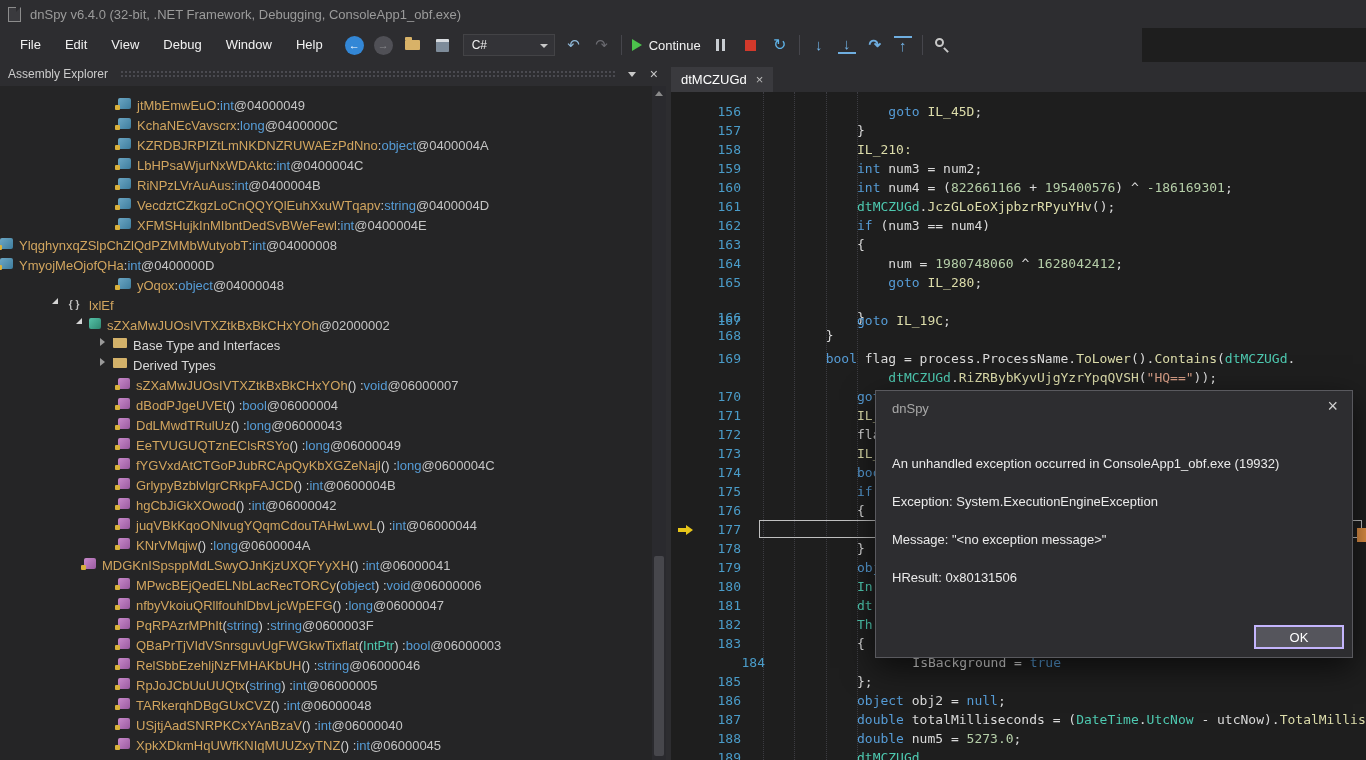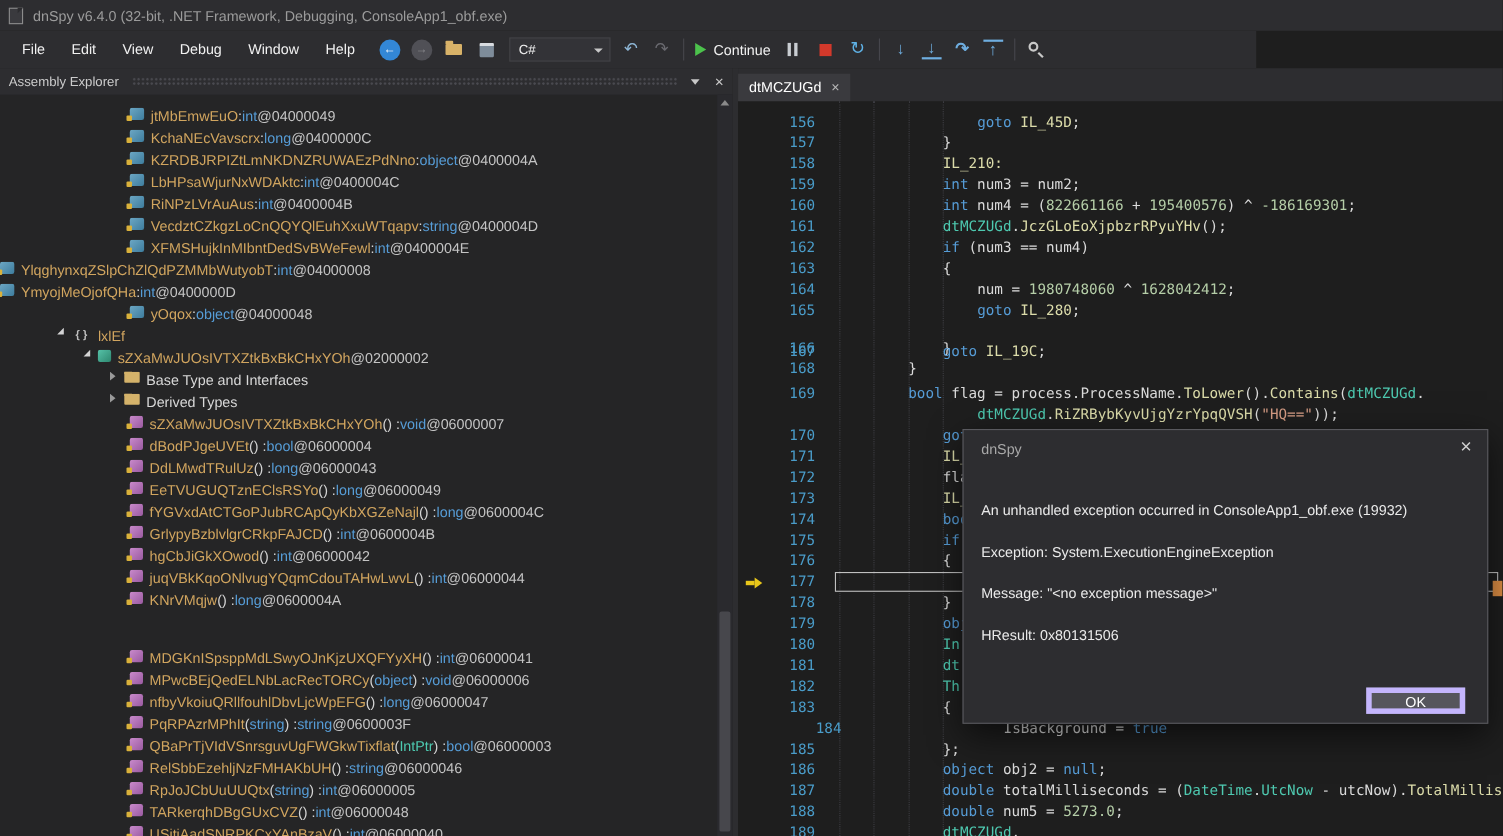--- a/index.html
+++ b/index.html
@@ -96,21 +96,21 @@
   .cur-arrow .at{position:absolute;left:0;top:3px;width:8px;height:4px;background:var(--current-arrow-yellow,#E8C61A);}
   .cur-arrow .ah{position:absolute;left:8px;top:0;width:0;height:0;border-top:5px solid transparent;border-bottom:5px solid transparent;border-left:7px solid var(--current-arrow-yellow,#E8C61A);}
   .scroll-marker{position:absolute;right:0;top:436px;width:9px;height:14px;background:#DE8E44;z-index:4;}
 
   
   .dialog{position:absolute;left:875px;top:390px;width:478px;height:268px;background:var(--dialog-bg,#2D2D30);border:1px solid var(--dialog-border,#59595E);box-shadow:0 10px 30px rgba(0,0,0,0.6);z-index:10;}
   .dlg-title{position:absolute;left:16px;top:10px;color:#A8A8A8;font-size:13px;}
   .dlg-close{position:absolute;right:14px;top:5px;color:#CFCFCF;font-size:18px;}
   .dlg-body{position:absolute;left:16px;right:16px;top:66px;}
   .dlg-line{color:#EAEAEA;font-size:13px;line-height:14px;margin-bottom:24px;white-space:nowrap;}
-  .dlg-ok{position:absolute;right:20px;bottom:8px;width:90px;height:24px;background:#55555C;border:5px solid #c4b5fd;color:#FFFFFF;font-size:13px;font-family:"Liberation Sans",sans-serif;}
+  .dlg-ok{position:absolute;right:8px;bottom:8px;width:90px;height:24px;background:#55555C;border:2px solid #c4b5fd;color:#FFFFFF;font-size:13px;font-family:"Liberation Sans",sans-serif;}
 </style>
 </head>
 <body>
 
 <div class="titlebar">
   <span class="app-icon"></span>
   <span class="title-text">dnSpy v6.4.0 (32-bit, .NET Framework, Debugging, ConsoleApp1_obf.exe)</span>
 </div>
 
 <div class="menubar">
@@ -367,21 +367,21 @@
       <div class="trow" style="padding-left: 118px;">
         <span class="ticon ticon-method">
           <i class="lock"></i>
         </span>
         <span class="tname">KNrVMqjw</span>
         <span class="tpunct">(</span>
         <span class="tpunct">) : </span>
         <span class="tkw">long</span>
         <span class="taddr"> @0600004A</span>
       </div>
-      <div class="trow" style="padding-left: 118px; margin-top: 33px;">
+      <div class="trow" style="padding-left: 84px;">
         <span class="ticon ticon-method">
           <i class="lock"></i>
         </span>
         <span class="tname">MDGKnISpsppMdLSwyOJnKjzUXQFYyXH</span>
         <span class="tpunct">(</span>
         <span class="tpunct">) : </span>
         <span class="tkw">int</span>
         <span class="taddr"> @06000041</span>
       </div>
       <div class="trow" style="padding-left: 118px;">

